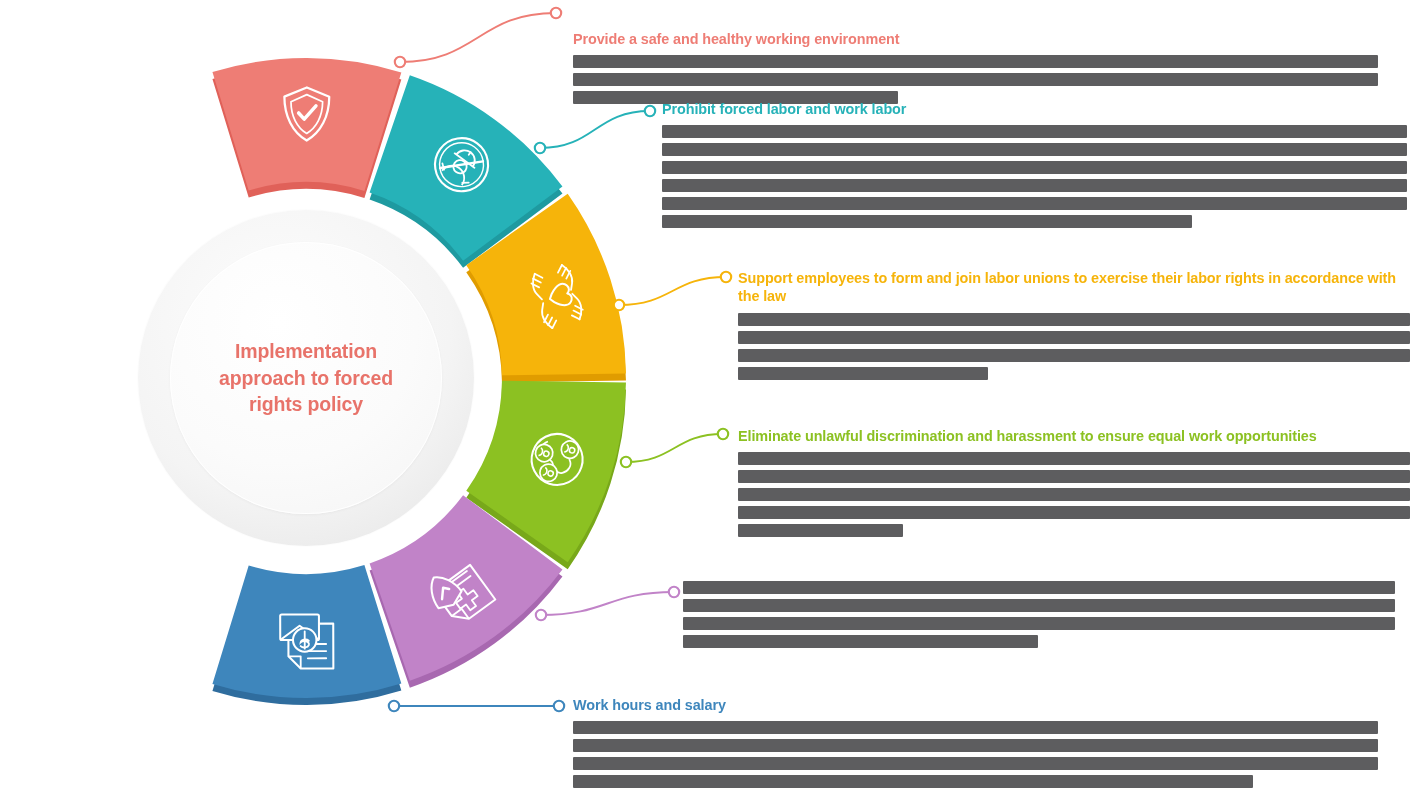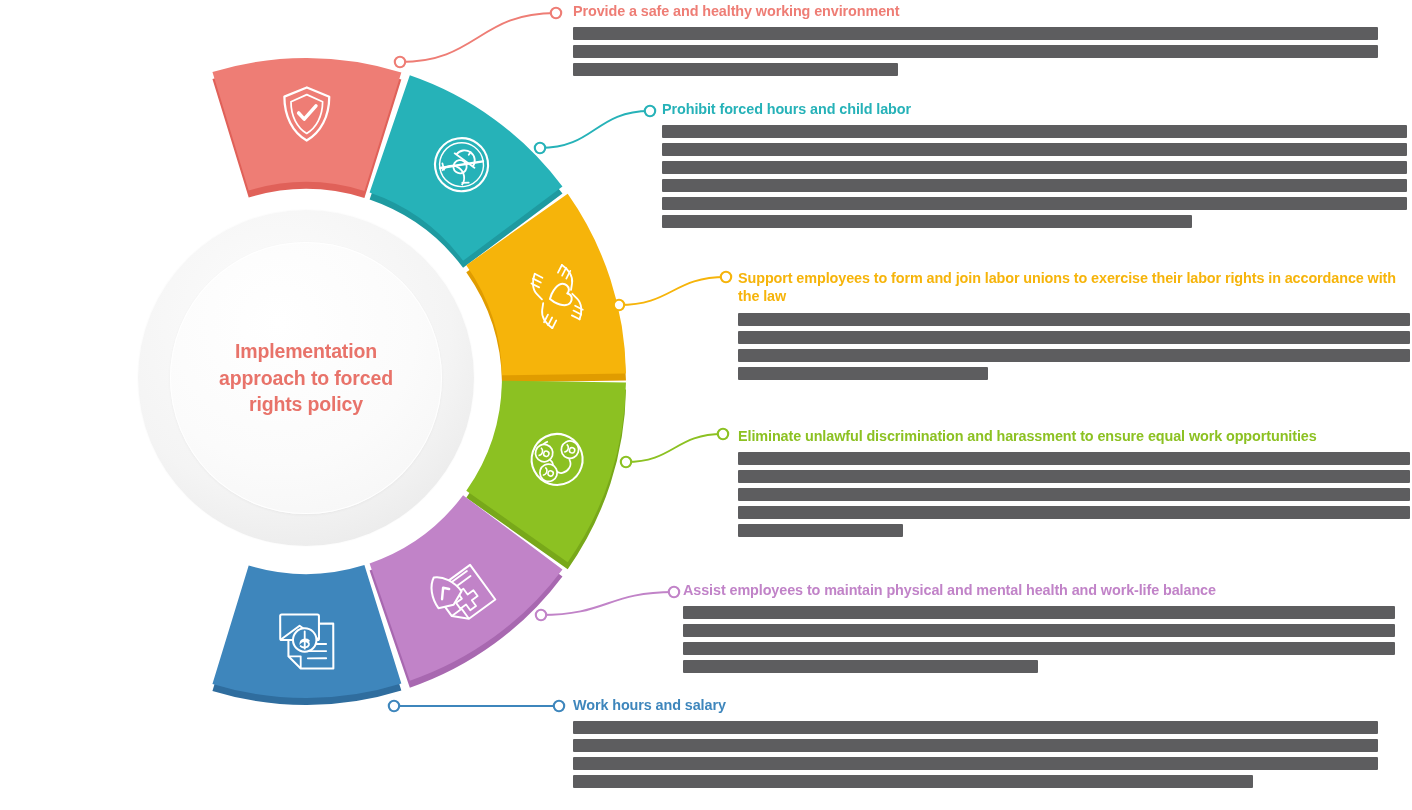--- a/index.html
+++ b/index.html
@@ -193,30 +193,30 @@
         </g>
         <g>
           <path d="M394,706 C476.5,706 476.5,706 559,706" fill="none" stroke="#3e86bc" stroke-width="1.9"></path>
           <circle cx="394" cy="706" r="5.2" fill="#ffffff" stroke="#3e86bc" stroke-width="2.1"></circle>
           <circle cx="559" cy="706" r="5.2" fill="#ffffff" stroke="#3e86bc" stroke-width="2.1"></circle>
         </g>
       </g>
   </svg>
 
   <div class="panel" style="left:573px;top:2px;width:812px;">
-    <div class="panel-title" style="color: rgb(238, 125, 117);">Provide a safe and healthy working environment</div>
+    <div class="panel-title" style="color: rgb(238, 125, 117); margin-top: 28px;">Provide a safe and healthy working environment</div>
     <div class="redact-wrap">
         <div class="redact" style="width: 805px; margin-left: 0px;"></div>
         <div class="redact" style="width: 805px; margin-left: 0px;"></div>
         <div class="redact" style="width: 325px; margin-left: 0px;"></div>
       </div>
   </div>
 
   <div class="panel" style="left:662px;top:100px;width:750px;">
-    <div class="panel-title" style="color: rgb(38, 178, 184);">Prohibit forced hours and child labor</div>
+    <div class="panel-title" style="color: rgb(38, 178, 184);">Prohibit forced labor and work labor</div>
     <div class="redact-wrap">
         <div class="redact" style="width: 745px; margin-left: 0px;"></div>
         <div class="redact" style="width: 745px; margin-left: 0px;"></div>
         <div class="redact" style="width: 745px; margin-left: 0px;"></div>
         <div class="redact" style="width: 745px; margin-left: 0px;"></div>
         <div class="redact" style="width: 745px; margin-left: 0px;"></div>
         <div class="redact" style="width: 530px; margin-left: 0px;"></div>
       </div>
   </div>
 
@@ -235,21 +235,20 @@
     <div class="redact-wrap">
         <div class="redact" style="width: 672px; margin-left: 0px;"></div>
         <div class="redact" style="width: 672px; margin-left: 0px;"></div>
         <div class="redact" style="width: 672px; margin-left: 0px;"></div>
         <div class="redact" style="width: 672px; margin-left: 0px;"></div>
         <div class="redact" style="width: 165px; margin-left: 0px;"></div>
       </div>
   </div>
 
   <div class="panel" style="left:683px;top:581px;width:720px;">
-    <div class="panel-title" style="color: rgb(193, 131, 200);">Assist employees to maintain physical and mental health and work-life balance</div>
     <div class="redact-wrap">
         <div class="redact" style="width: 712px; margin-left: 0px;"></div>
         <div class="redact" style="width: 712px; margin-left: 0px;"></div>
         <div class="redact" style="width: 712px; margin-left: 0px;"></div>
         <div class="redact" style="width: 355px; margin-left: 0px;"></div>
       </div>
   </div>
 
   <div class="panel" style="left:573px;top:696px;width:812px;">
     <div class="panel-title" style="color: rgb(62, 134, 188);">Work hours and salary</div>

